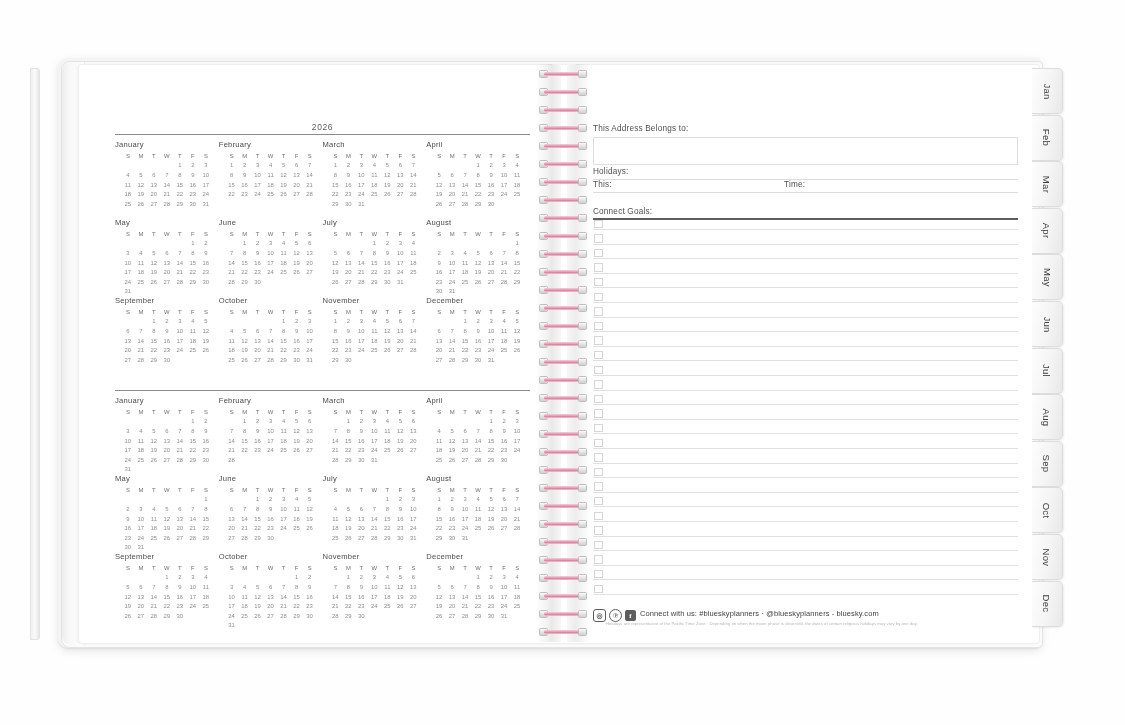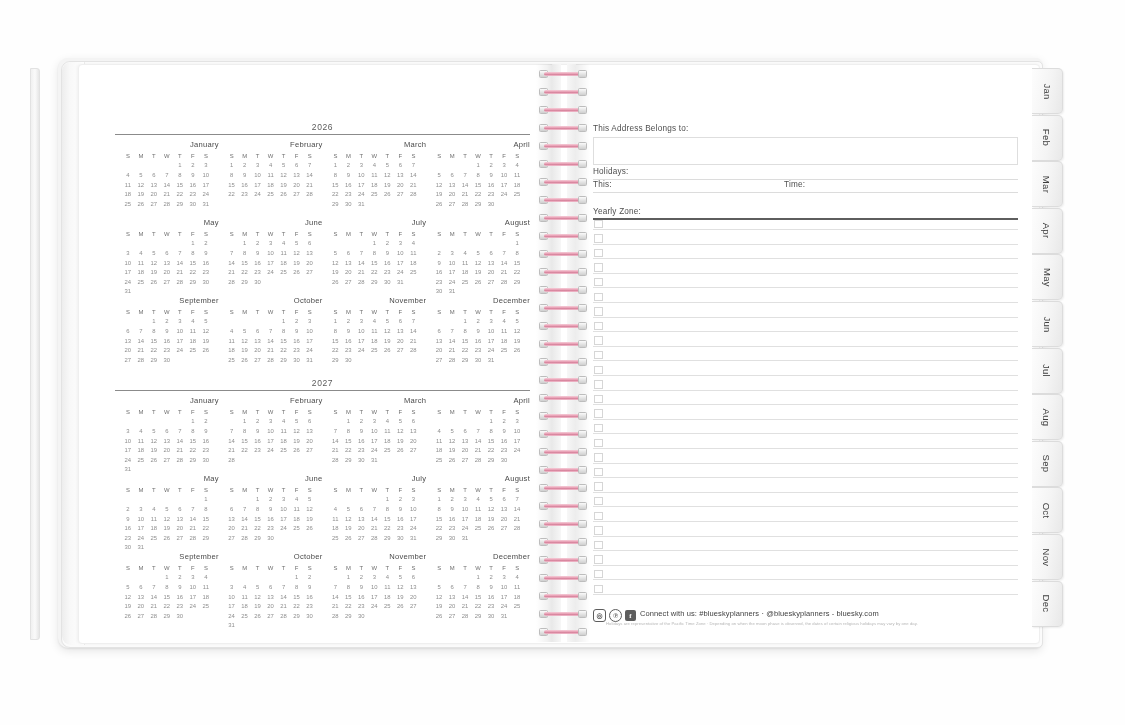--- a/index.html
+++ b/index.html
@@ -47,21 +47,21 @@
   .year-label{
     position:absolute;font-size:8.5px;color:#5a5a5a;letter-spacing:.6px;
     left:0;right:0;text-align:center;top:0;
   }
   .year-rule{
     position:absolute;left:0;right:0;top:12px;height:1px;background:#8b8b8b;
   }
   .mrow{display:flex;width:100%;}
   .month{width:25%;box-sizing:border-box;}
   .mname{
-    text-align:right;font-size:7.6px;color:#4a4a4a;margin-bottom:2px;letter-spacing:.25px;
+    text-align:left;font-size:7.6px;color:#4a4a4a;margin-bottom:2px;letter-spacing:.25px;
   }
   table.mgrid{
     border-collapse:collapse;margin:0 auto;
   }
   table.mgrid td, table.mgrid th{
     width:13px;height:9.6px;text-align:center;vertical-align:middle;
     font-size:5.9px;font-weight:400;padding:0;
   }
   table.mgrid th{color:#6f6f6f;font-weight:400;}
   table.mgrid td{color:#8e8e8e;}
@@ -906,21 +906,20 @@
                 <td>31</td>
                 <td class="e">0</td>
                 <td class="e">0</td>
               </tr>
             </tbody>
           </table>
         </div>
       </div>
     </div>
   <div id="cal-2027" class="cal-block" style="left:115px;top:378px;width:415px;height:250px;">
-      <div class="year-label">2027</div>
       <div class="year-rule"></div>
       <div class="mrow" style="position:absolute;top:18px;left:0;right:0;">
         <div class="month">
           <div class="mname">January</div>
           <table class="mgrid">
             <tbody>
               <tr>
                 <th>S</th>
                 <th>M</th>
                 <th>T</th>
@@ -1854,21 +1853,21 @@
   <div class="rt lbl" style="left:593px;top:124px;">This Address Belongs to:</div>
   <div class="namebox"></div>
 
   <div class="rt lbl" style="left:593px;top:167px;">Holidays:</div>
   <div class="hline" style="left:593px;top:179px;width:425px;"></div>
 
   <div class="rt lbl" style="left:593px;top:180px;">This:</div>
   <div class="rt lbl" style="left:784px;top:180px;">Time:</div>
   <div class="hline" style="left:593px;top:192px;width:425px;"></div>
 
-  <div class="rt lbl" style="left:593px;top:207px;">Yearly Zone:</div>
+  <div class="rt lbl" style="left:593px;top:207px;">Connect Goals:</div>
   <div class="hline thick" style="left:593px;top:218px;width:425px;"></div>
 
   <div id="goals">
       <div class="goal-box" style="top:219.5px;"></div>
       <div class="goal-line" style="top:229px;"></div>
       <div class="goal-box" style="top:234.1px;"></div>
       <div class="goal-line" style="top:243.6px;"></div>
       <div class="goal-box" style="top:248.7px;"></div>
       <div class="goal-line" style="top:258.2px;"></div>
       <div class="goal-box" style="top:263.3px;"></div>

